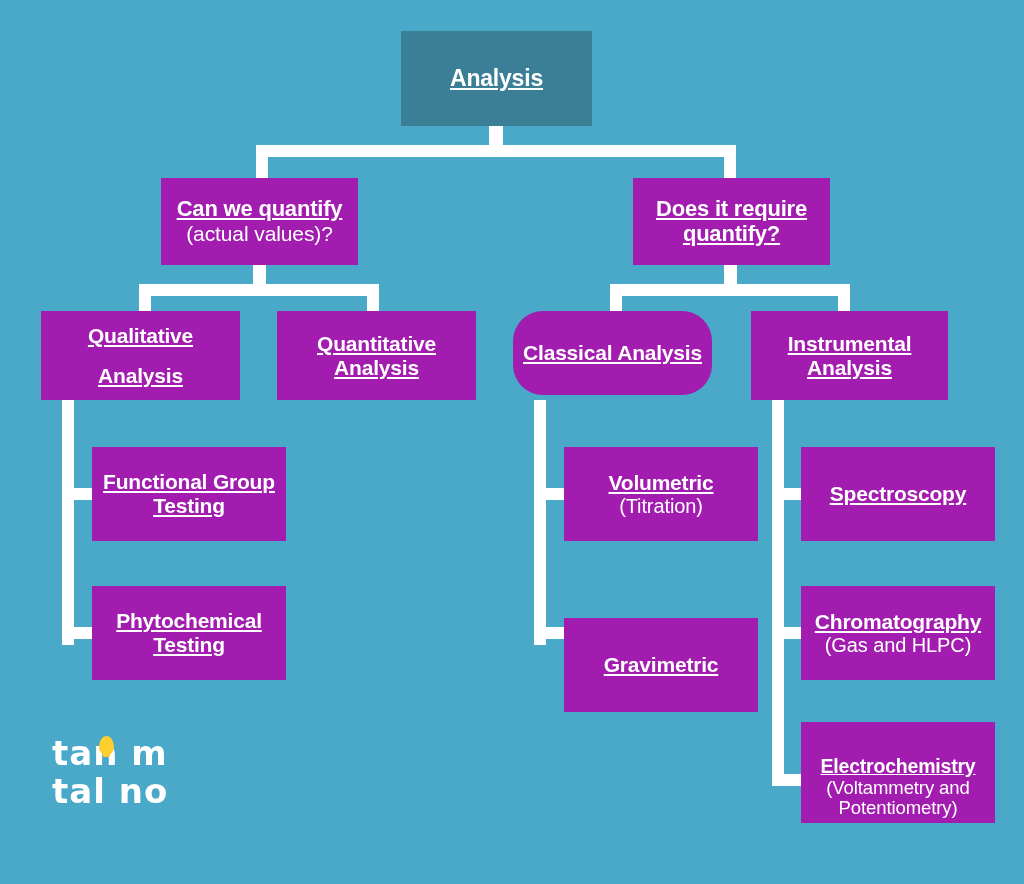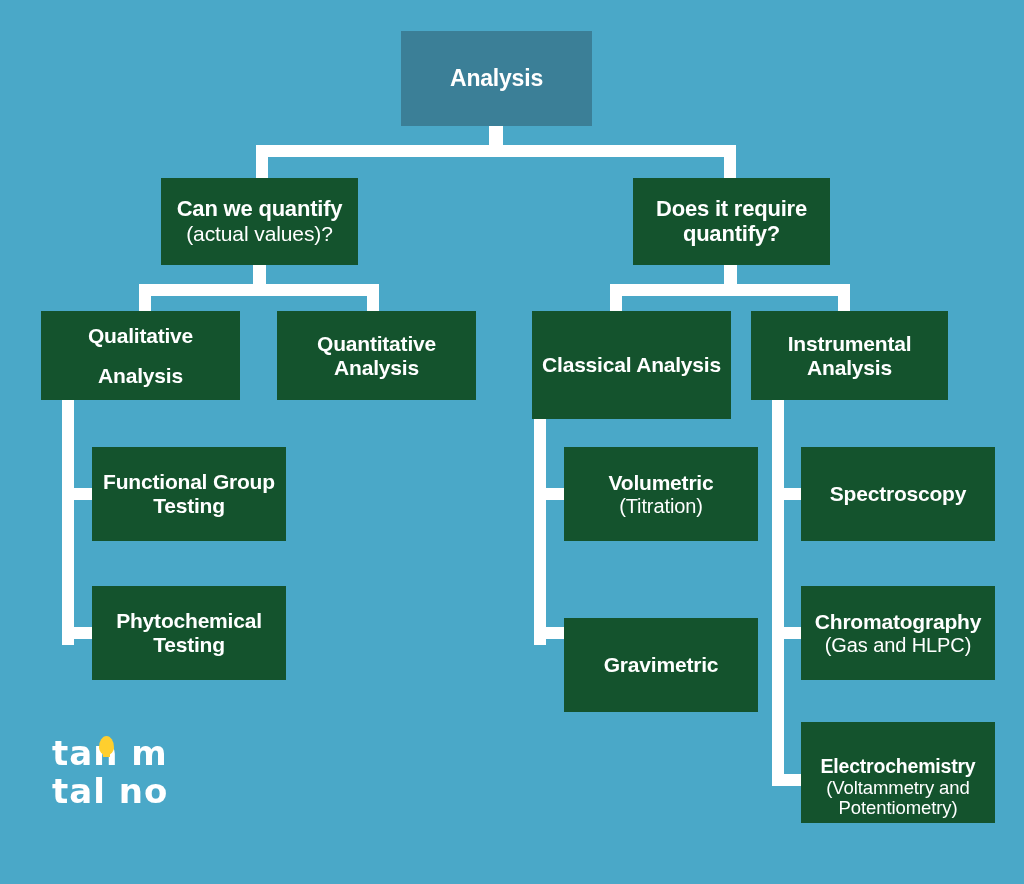--- a/index.html
+++ b/index.html
@@ -37,26 +37,27 @@
     text-align: center;
     color: #ffffff;
     line-height: 1.12;
     padding: 4px 6px;
     z-index: 5;
   }
   .node.root {
     background: #3b7f97;
   }
   .node.yellow {
-    background: #14532d;
+    background: #a21caf;
   }
   .line-main {
     font-weight: bold;
     letter-spacing: -0.2px;
     white-space: nowrap;
+    text-decoration: underline;
   }
   .line-sub {
     font-weight: normal;
     letter-spacing: -0.1px;
   }
 
   
   .t-root .line-main { font-size: 23px; }
   .t-q    .line-main { font-size: 22px; }
   .t-q    .line-sub  { font-size: 21px; }
@@ -160,21 +161,21 @@
   <div class="node yellow t-cat" style="left:41px; top:311px; width:199px; height:89px;gap:16px;">
     <span class="line-main">Qualitative</span>
     <span class="line-main">Analysis</span>
   </div>
 
   <div class="node yellow t-cat" style="left:277px; top:311px; width:199px; height:89px;">
     <span class="line-main">Quantitative</span>
     <span class="line-main">Analysis</span>
   </div>
 
-  <div class="node yellow t-cat" style="left:532px; top:311px; width:199px; height:108px;">
+  <div class="node yellow t-cat" style="left:513px; top:311px; width:199px; height:84px;border-radius:30px;">
     <span class="line-main">Classical Analysis</span>
   </div>
 
   <div class="node yellow t-cat" style="left:751px; top:311px; width:197px; height:89px;">
     <span class="line-main">Instrumental</span>
     <span class="line-main">Analysis</span>
   </div>
 
   <div class="node yellow t-leaf" style="left:92px; top:447px; width:194px; height:94px;">
     <span class="line-main">Functional Group</span>

